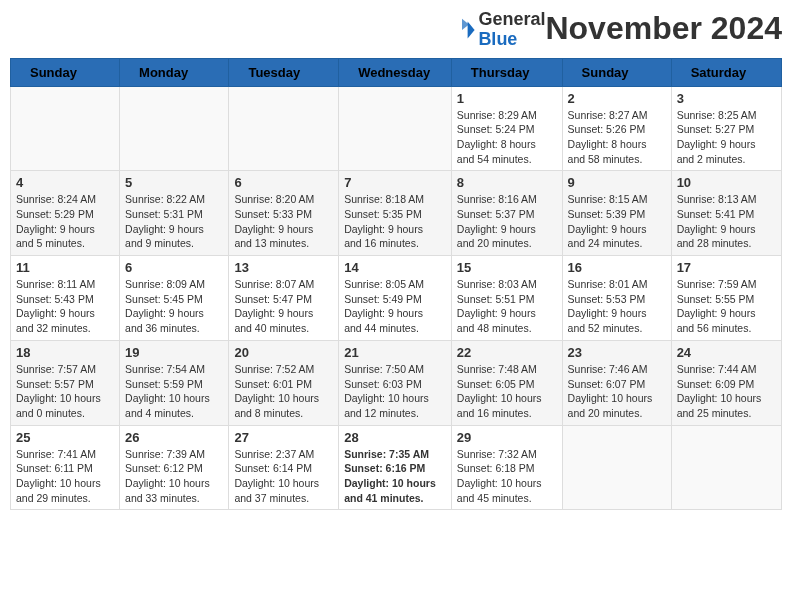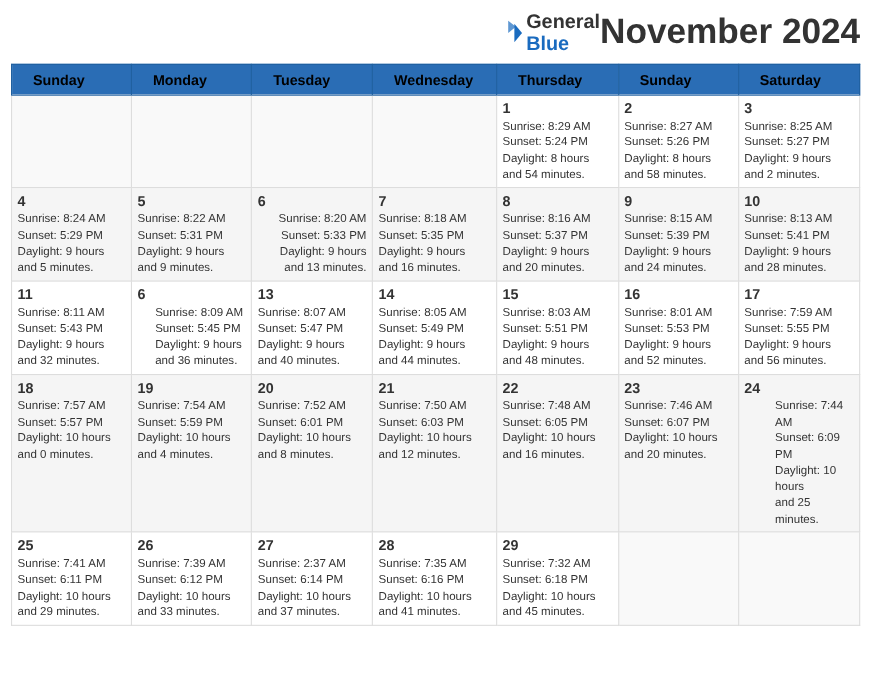--- a/index.html
+++ b/index.html
@@ -166,21 +166,21 @@
         </td>
         <td>
           <span class="day-number">5</span>
           <div class="day-info" style="white-space: pre-line;">Sunrise: 8:22 AM
 Sunset: 5:31 PM
 Daylight: 9 hours
 and 9 minutes.</div>
         </td>
         <td>
           <span class="day-number">6</span>
-          <div class="day-info" style="white-space: pre-line; text-align: right;">Sunrise: 8:20 AM
+          <div class="day-info" style="white-space: pre-line;">Sunrise: 8:20 AM
 Sunset: 5:33 PM
 Daylight: 9 hours
 and 13 minutes.</div>
         </td>
         <td>
           <span class="day-number">7</span>
           <div class="day-info" style="white-space: pre-line;">Sunrise: 8:18 AM
 Sunset: 5:35 PM
 Daylight: 9 hours
 and 16 minutes.</div>
@@ -210,21 +210,21 @@
       <tr>
         <td>
           <span class="day-number">11</span>
           <div class="day-info" style="white-space: pre-line;">Sunrise: 8:11 AM
 Sunset: 5:43 PM
 Daylight: 9 hours
 and 32 minutes.</div>
         </td>
         <td>
           <span class="day-number">6</span>
-          <div class="day-info" style="white-space: pre-line; margin-left: 16px;">Sunrise: 8:09 AM
+          <div class="day-info" style="white-space: pre-line;">Sunrise: 8:09 AM
 Sunset: 5:45 PM
 Daylight: 9 hours
 and 36 minutes.</div>
         </td>
         <td>
           <span class="day-number">13</span>
           <div class="day-info" style="white-space: pre-line;">Sunrise: 8:07 AM
 Sunset: 5:47 PM
 Daylight: 9 hours
 and 40 minutes.</div>
@@ -296,21 +296,21 @@
         </td>
         <td>
           <span class="day-number">23</span>
           <div class="day-info" style="white-space: pre-line;">Sunrise: 7:46 AM
 Sunset: 6:07 PM
 Daylight: 10 hours
 and 20 minutes.</div>
         </td>
         <td>
           <span class="day-number">24</span>
-          <div class="day-info" style="white-space: pre-line; margin-left: 28px;">Sunrise: 7:44 AM
+          <div class="day-info" style="white-space: pre-line;">Sunrise: 7:44 AM
 Sunset: 6:09 PM
 Daylight: 10 hours
 and 25 minutes.</div>
         </td>
       </tr>
       <tr>
         <td>
           <span class="day-number">25</span>
           <div class="day-info" style="white-space: pre-line;">Sunrise: 7:41 AM
 Sunset: 6:11 PM
@@ -326,21 +326,21 @@
         </td>
         <td>
           <span class="day-number">27</span>
           <div class="day-info" style="white-space: pre-line;">Sunrise: 2:37 AM
 Sunset: 6:14 PM
 Daylight: 10 hours
 and 37 minutes.</div>
         </td>
         <td>
           <span class="day-number">28</span>
-          <div class="day-info" style="white-space: pre-line;">Sunrise: 7:35 AM
+          <div class="day-info" style="white-space: pre-line; font-weight: bold;">Sunrise: 7:35 AM
 Sunset: 6:16 PM
 Daylight: 10 hours
 and 41 minutes.</div>
         </td>
         <td>
           <span class="day-number">29</span>
           <div class="day-info" style="white-space: pre-line;">Sunrise: 7:32 AM
 Sunset: 6:18 PM
 Daylight: 10 hours
 and 45 minutes.</div>

